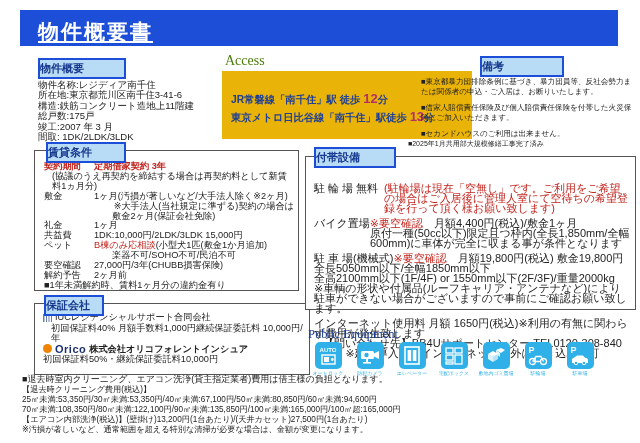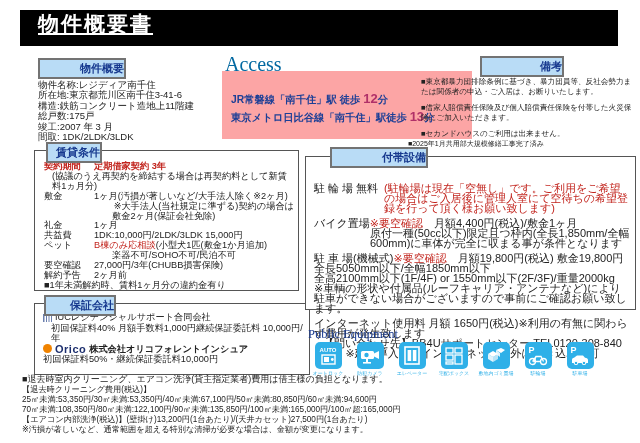--- a/index.html
+++ b/index.html
@@ -2,75 +2,75 @@
 <html><head>
 <meta charset="utf-8">
 <style>
   * { margin:0; padding:0; box-sizing:border-box; }
   body { background:#e8e8e8; }
   .page { position:relative; width:640px; height:443px; background:#fff; overflow:hidden;
           font-family:"Liberation Sans","DejaVu Sans",sans-serif; color:#222; }
 
   
   .header { position:absolute; left:20px; top:10px; width:598px; height:36px;
-            background:#000000; display:flex; align-items:flex-start; }
+            background:#1d4ed8; display:flex; align-items:flex-end; }
   .doc-title { margin-left:18px; font-size:21px; color:#fff; font-weight:bold;
                text-decoration:underline; letter-spacing:2px;
                font-family:"Liberation Serif","DejaVu Serif",serif; }
   .property-title { margin-left:52px; font-size:23px; color:#fff; font-weight:bold;
                letter-spacing:9px; font-family:"Liberation Serif","DejaVu Serif",serif; white-space:nowrap; }
 
   
-  .sec-title { position:absolute; background:#b9dcf6; border:2px solid #737373; color:#16388e;
-               font-weight:bold; font-size:11px; line-height:1; padding:3px 0; text-align:right;
+  .sec-title { position:absolute; background:#b9dcf6; border:2px solid #1d4ed8; color:#16388e;
+               font-weight:bold; font-size:11px; line-height:1; padding:3px 0; text-align:left;
                font-family:"Liberation Serif","DejaVu Serif",serif; z-index:3; }
 
   
   #overview-title { left:38px; top:58px; width:88px; }
   .overview-rows { position:absolute; left:38px; top:80px; font-size:9.5px; line-height:10.4px; white-space:nowrap; }
 
   
   .box { position:absolute; border:1px solid #555; background:#fff; }
   #rent-box { left:34px; top:150px; width:265px; height:141px; padding:11px 4px 0 9px;
               font-size:9.2px; line-height:9.9px; }
-  #rent-title { left:46px; top:142px; width:56px; }
+  #rent-title { left:46px; top:142px; width:80px; }
   .row { display:flex; white-space:nowrap; }
   .lbl { width:50px; flex-shrink:0; }
   .red { color:#c2241d; }
   .bold { font-weight:bold; }
   .ind1 { padding-left:8px; }
   .ind2 { padding-left:50px;text-align:right; }
   .ind3 { padding-left:68px; }
 
   #guarantee-box { left:34px; top:303px; width:276px; height:72px; padding:8px 4px 0 8px;
                    font-size:9.2px; line-height:10.5px; }
-  #guarantee-title { left:44px; top:295px; width:72px; }
+  #guarantee-title { left:44px; top:295px; width:60px; }
   .g-line { display:flex; align-items:center; gap:3px; white-space:nowrap; }
   .orico-dot { width:9px; height:9px; border-radius:50%; background:#f08300; display:inline-block; }
   .orico-word { font-weight:bold; color:#1d2f6e; font-size:11px; letter-spacing:.5px; }
 
   
-  #access-title { position:absolute; left:225px; top:53px; font-size:20px; color:#0369a1;
+  #access-title { position:absolute; left:225px; top:53px; font-size:14px; color:#4d7c0f;
                   font-family:"Liberation Serif","DejaVu Serif",serif; }
   #access-box { position:absolute; left:222px; top:71px; width:250px; height:68px;
-                background:#fca5a5; color:#1d3f96; font-weight:bold; font-size:10.3px;
+                background:#eab308; color:#1d3f96; font-weight:bold; font-size:10.3px;
                 padding:19px 4px 0 9px; line-height:17px; white-space:nowrap; }
   .station-num { color:#b03068; font-size:13px; }
 
   
   #remarks-title { left:480px; top:56px; width:84px; }
   #remarks-list { position:absolute; left:421px; top:77px; width:215px; font-size:7.6px;
                   line-height:1.32; }
   #remarks-list .r-item { margin-bottom:6px; }
   #repair-note { position:absolute; left:408px; top:139px; font-size:7px; }
 
   
   #facilities-box { left:305px; top:156px; width:331px; height:154px; padding:26px 4px 0 8px;
                     font-size:11px; line-height:10px; }
-  #facilities-title { left:330px; top:147px; width:98px; }
+  #facilities-title { left:314px; top:147px; width:82px; }
   .f-grid { display:grid; grid-template-columns:42px 28px auto; }
   .f-sp { margin-top:5px; }
   .center { text-align:center; }
 
   
   #pe-title { position:absolute; left:308px; top:327px; font-size:12.5px; color:#16388e;
               font-family:"Liberation Serif","DejaVu Serif",serif; }
   #pe-icons { position:absolute; left:310px; top:342px; display:flex; gap:6px; }
   .tile-wrap { display:flex; flex-direction:column; align-items:center; width:36px; }
   .tile { width:27px; height:27px; background:#2fb0e8; border-radius:5px; display:flex;

